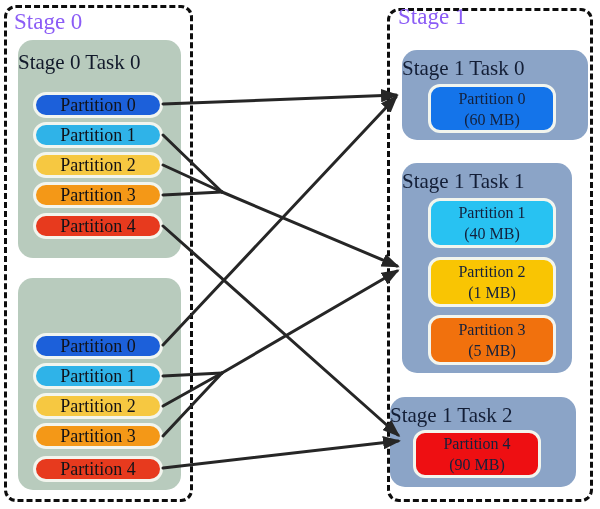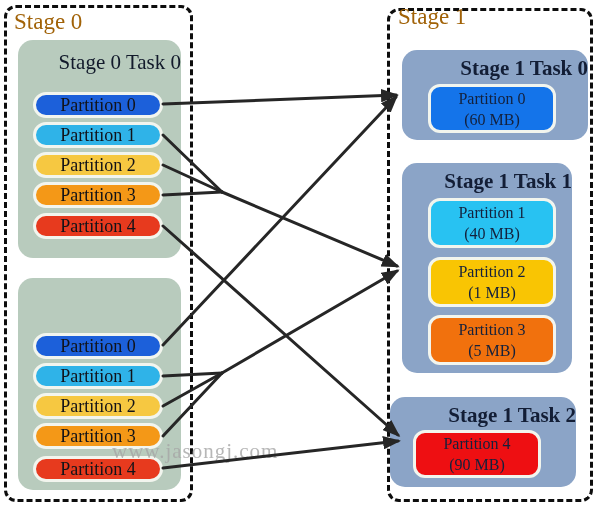--- a/index.html
+++ b/index.html
@@ -5,31 +5,31 @@
   html,body{margin:0;padding:0;background:#ffffff;}
   #canvas{
     position:relative;width:600px;height:509px;background:#ffffff;overflow:hidden;
     font-family:"Liberation Serif","DejaVu Serif",serif;color:#10131a;
   }
   .dashed-box{
     position:absolute;border:3px dashed var(--border);border-radius:12px;
     background:transparent;box-sizing:border-box;
   }
   .stage-title{
-    position:absolute;font-size:23px;color:#a16207;white-space:nowrap;
+    position:absolute;font-size:23px;color:#8b5cf6;white-space:nowrap;
   }
   .task{
     position:absolute;border-radius:15px;box-sizing:border-box;
   }
   .task.sage{background:var(--sage-box);}
   .task.slate{background:var(--slate-box);}
   .task-title{
-    text-align:right;font-size:21px;color:#121a2b;padding-top:10px;white-space:nowrap;
+    text-align:left;font-size:21px;color:#121a2b;padding-top:10px;white-space:nowrap;
   }
-  .slate .task-title{padding-top:6px;color:#131e36;font-weight:bold;}
+  .slate .task-title{padding-top:6px;color:#131e36;}
   .lpill{
     position:absolute;left:15px;width:130px;height:26px;box-sizing:border-box;
     border:3px solid #f2f5ee;border-radius:14px;
     display:flex;align-items:center;justify-content:center;
     font-size:18px;color:#121319;white-space:nowrap;
   }
   .rpill{
     position:absolute;left:26px;width:128px;box-sizing:border-box;
     border:3px solid #f2f5ee;border-radius:12px;
     display:flex;flex-direction:column;align-items:center;justify-content:center;
@@ -102,21 +102,20 @@
   </div>
 
   <div class="task slate" style="left:390px;top:397px;width:186px;height:90px">
     <div class="task-title">Stage 1 Task 2</div>
     <div class="rpill rc4" style="top:33px;height:48px;left:23px">
       <div>Partition 4</div>
       <div>(90 MB)</div>
     </div>
   </div>
 
-  <div id="watermark">www.jasongj.com</div>
 
   <svg id="arrows" width="600" height="509" viewBox="0 0 600 509">
     <defs>
       <marker id="ah" markerWidth="6" markerHeight="4.5" refX="5" refY="2.25" orient="auto">
         <path d="M0,0 L6,2.25 L0,4.5 z" fill="#262626"></path>
       </marker>
     </defs>
     <g stroke="#262626" stroke-width="3" fill="none" stroke-linecap="round">
 
       <line x1="163" y1="104" x2="396" y2="95" marker-end="url(#ah)"></line>

